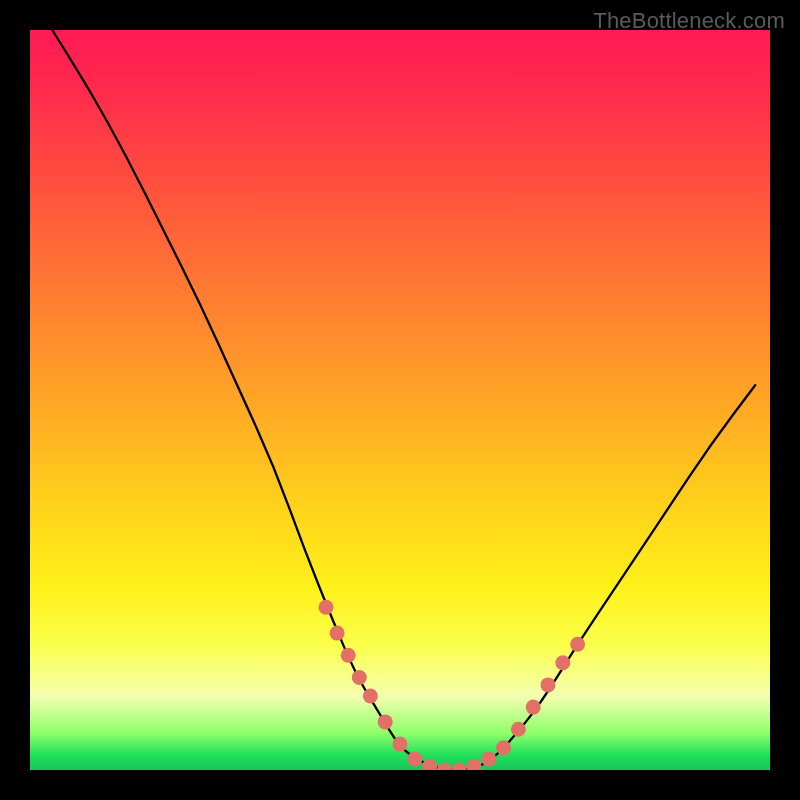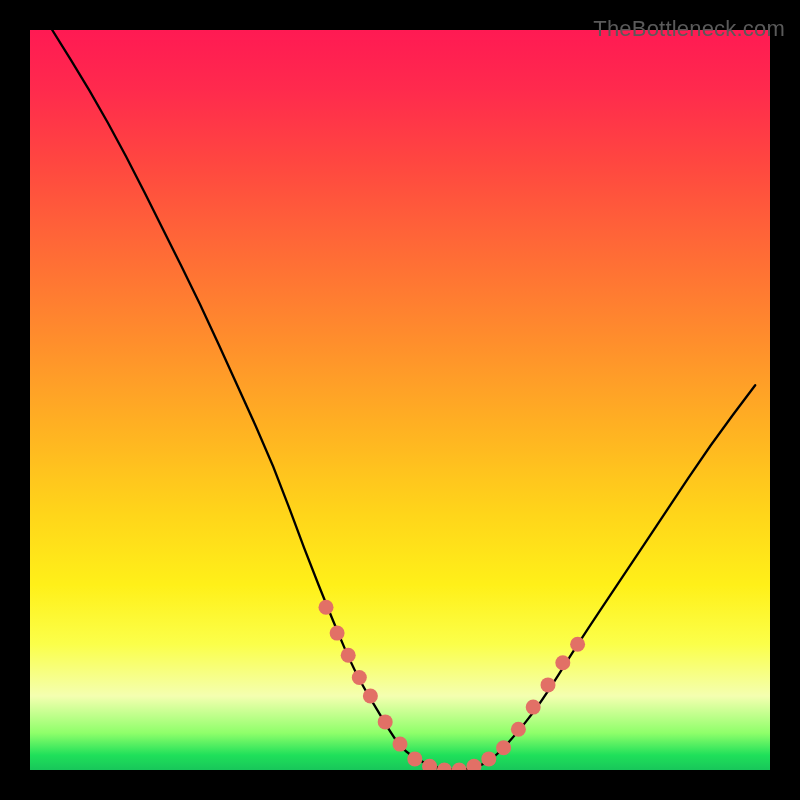--- a/index.html
+++ b/index.html
@@ -12,21 +12,21 @@
     font-family: Arial, Helvetica, sans-serif;
   }
   .frame {
     position: relative;
     width: 800px;
     height: 800px;
     background: #000;
   }
   .watermark {
     position: absolute;
-    top: 16px;
+    top: 8px;
     right: 15px;
     color: #5a5a5a;
     font-size: 22px;
     font-weight: 500;
     letter-spacing: 0.2px;
     z-index: 5;
   }
   .plot-area {
     position: absolute;
     left: 30px;

